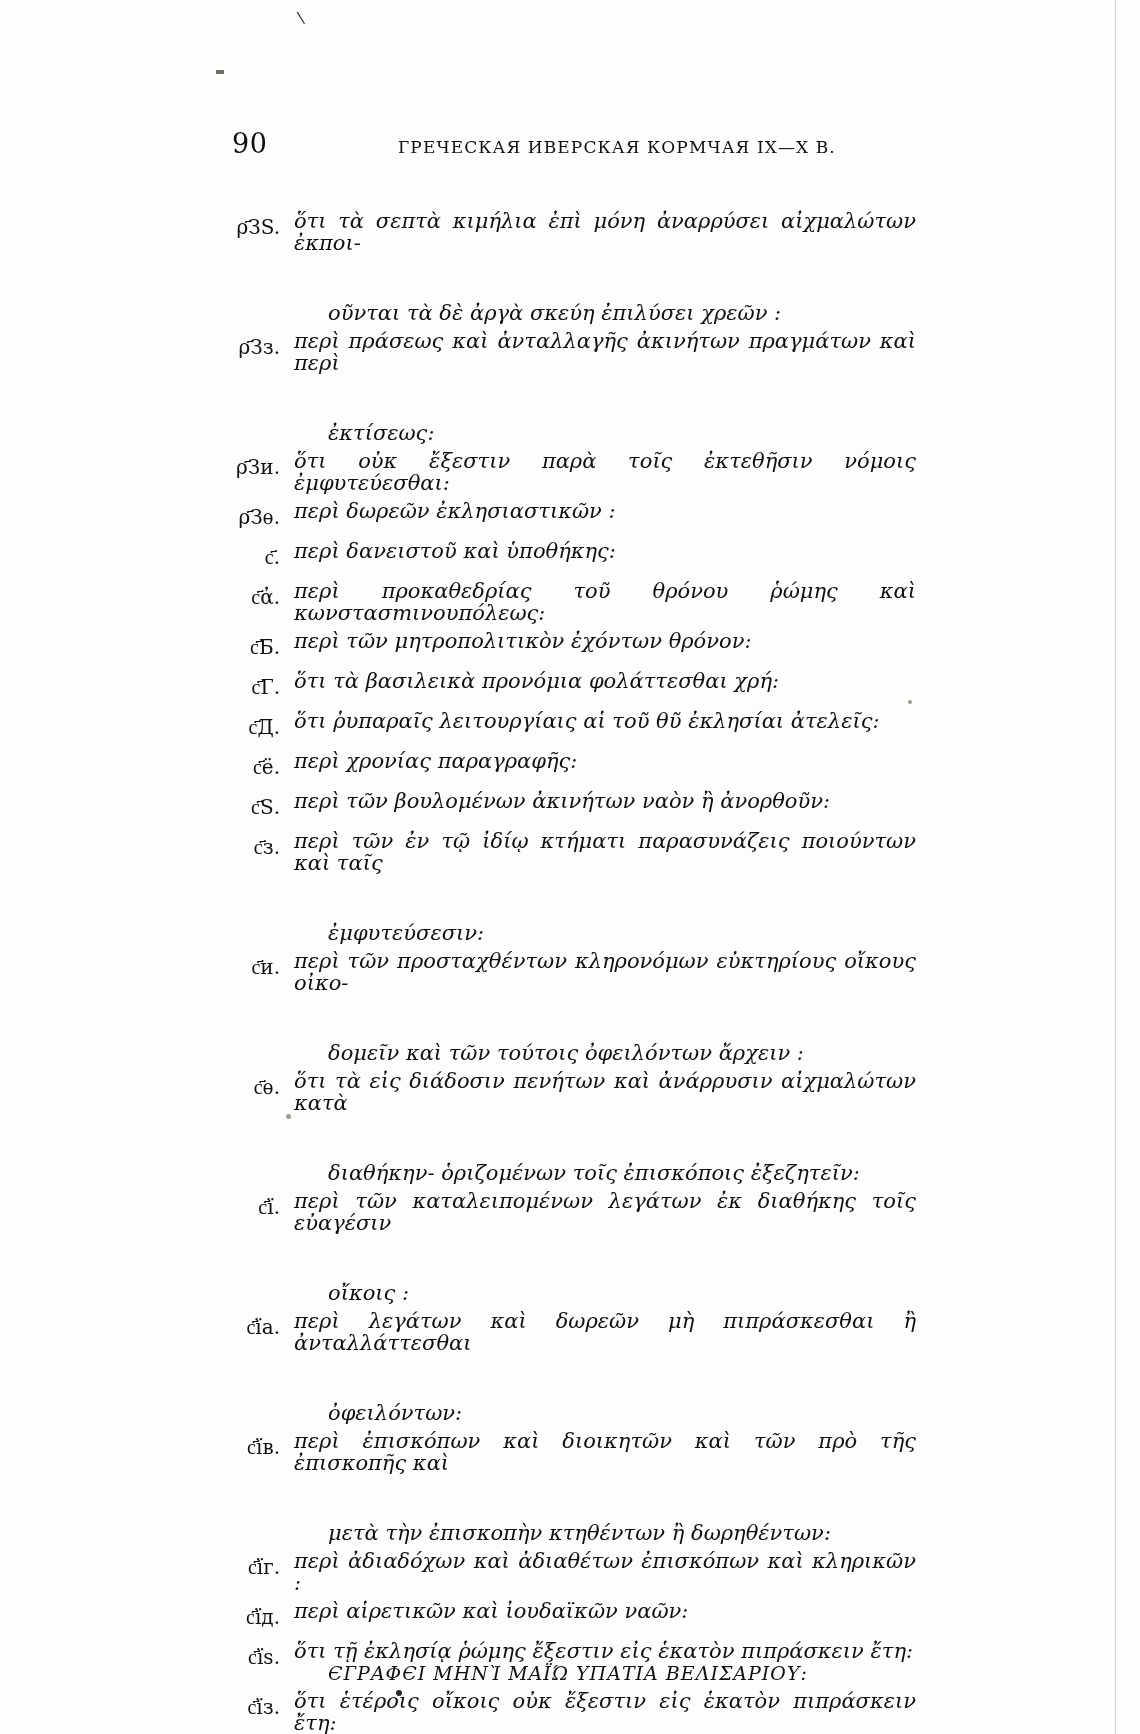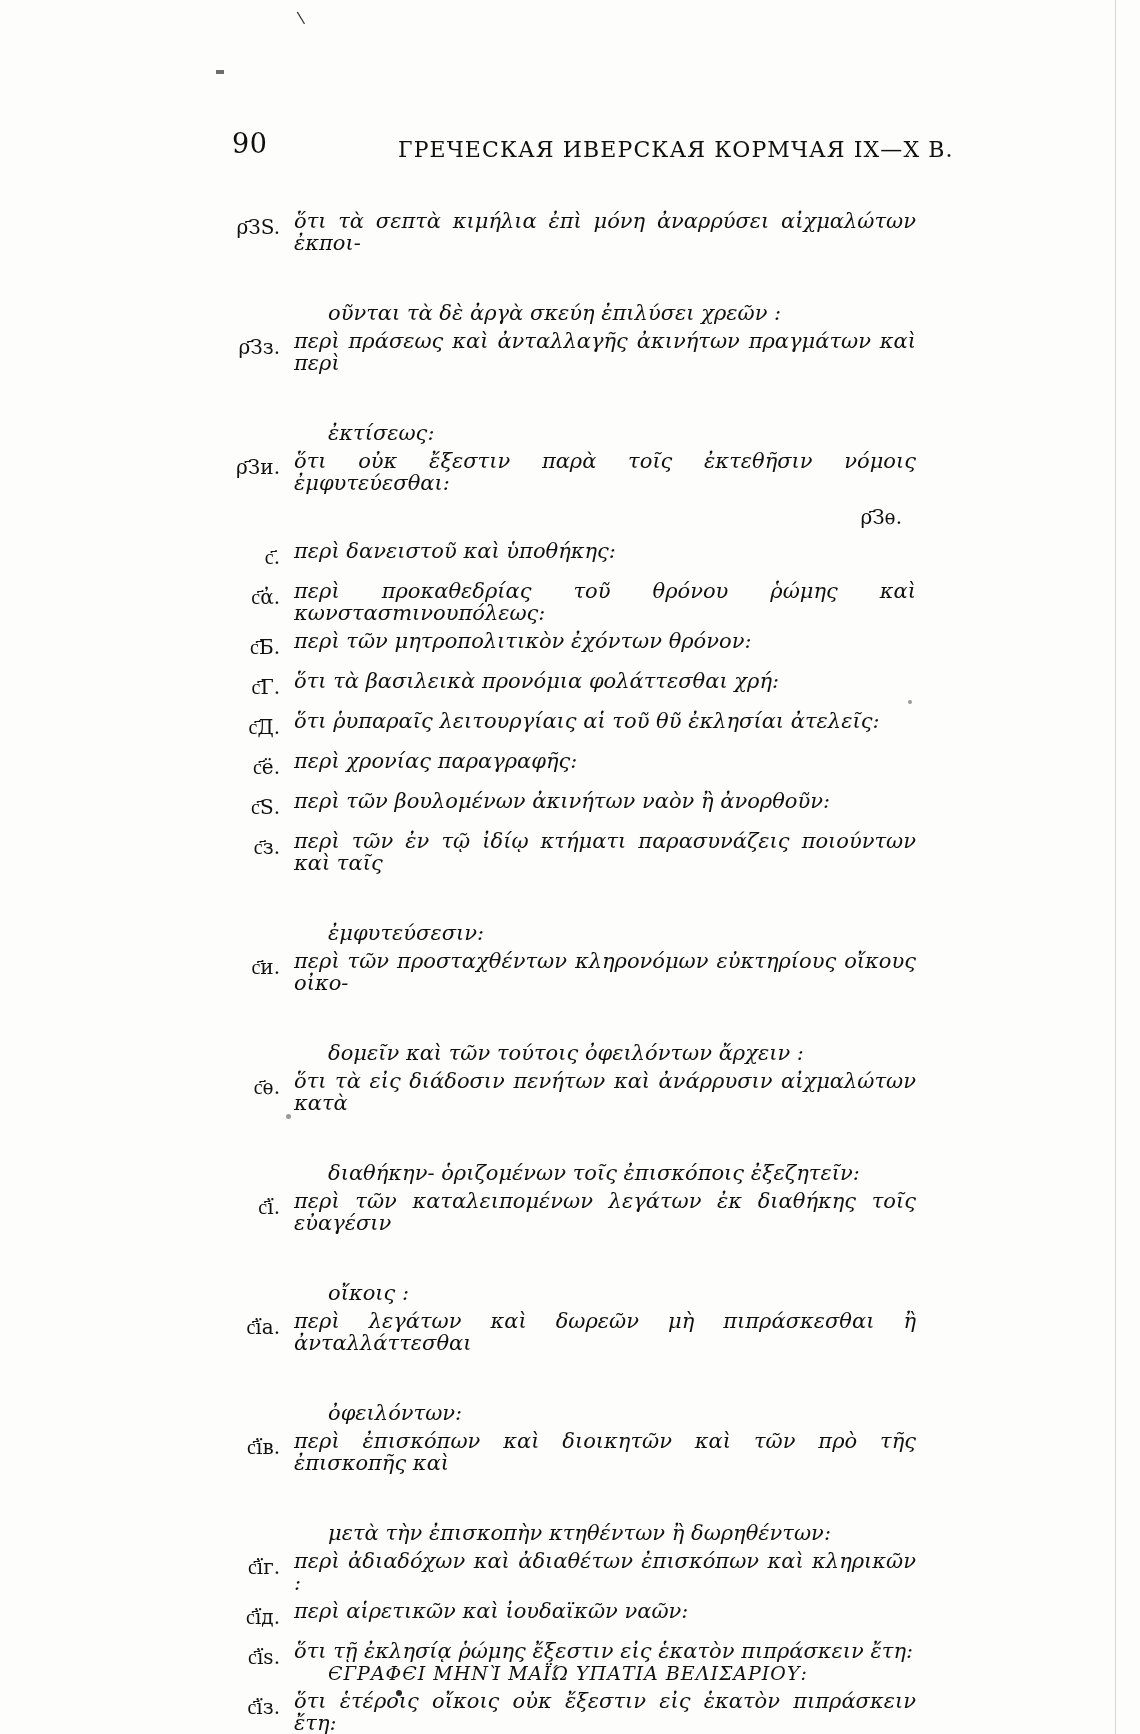--- a/index.html
+++ b/index.html
@@ -34,21 +34,21 @@
     position: absolute;
     left: 232px;
     top: 128px;
     font-size: 27px;
     letter-spacing: 0.5px;
   }
   .running-title {
     position: absolute;
     left: 398px;
     top: 137px;
-    font-size: 22px;
+    font-size: 17px;
     letter-spacing: 1.1px;
   }
   .content {
     position: absolute;
     left: 216px;
     top: 210px;
     width: 700px;
   }
   .entry {
     display: flex;
@@ -143,20 +143,23 @@
 
     <div class="entry">
       <div class="num">ρ҃Зи.</div>
       <div class="txt">
         <span>ὅτι οὐκ ἔξεστιν παρὰ τοῖς ἐκτεθῆσιν νόμοις ἐμφυτεύεσθαι:</span>
       </div>
     </div>
 
     <div class="entry">
       <div class="num">ρ҃Зѳ.</div>
+      <div class="txt">
+        <span>περὶ δωρεῶν ἐκλησιαστικῶν :</span>
+      </div>
     </div>
 
     <div class="entry">
       <div class="num">с҃.</div>
       <div class="txt">
         <span>περὶ δανειστοῦ καὶ ὑποθήκης:</span>
       </div>
     </div>
 
     <div class="entry">

